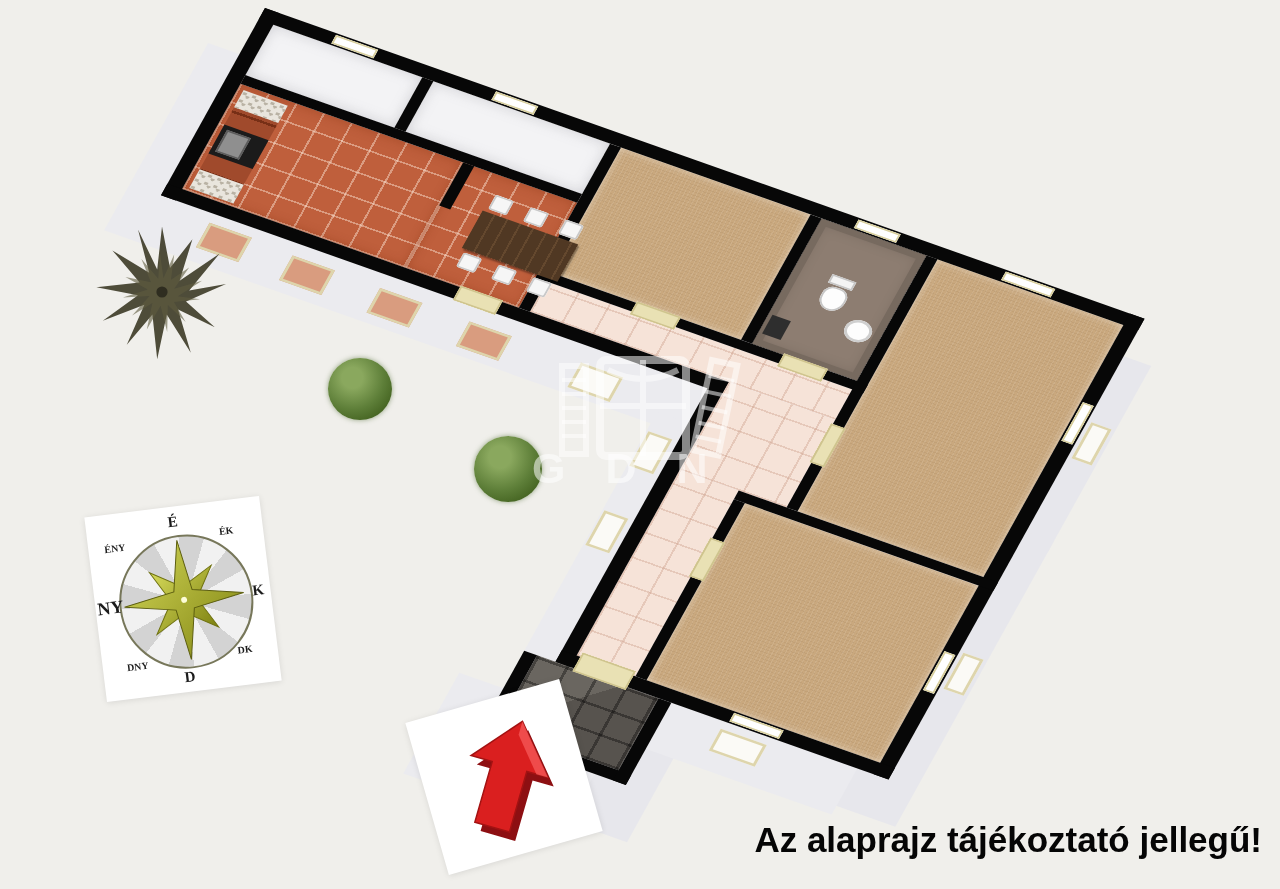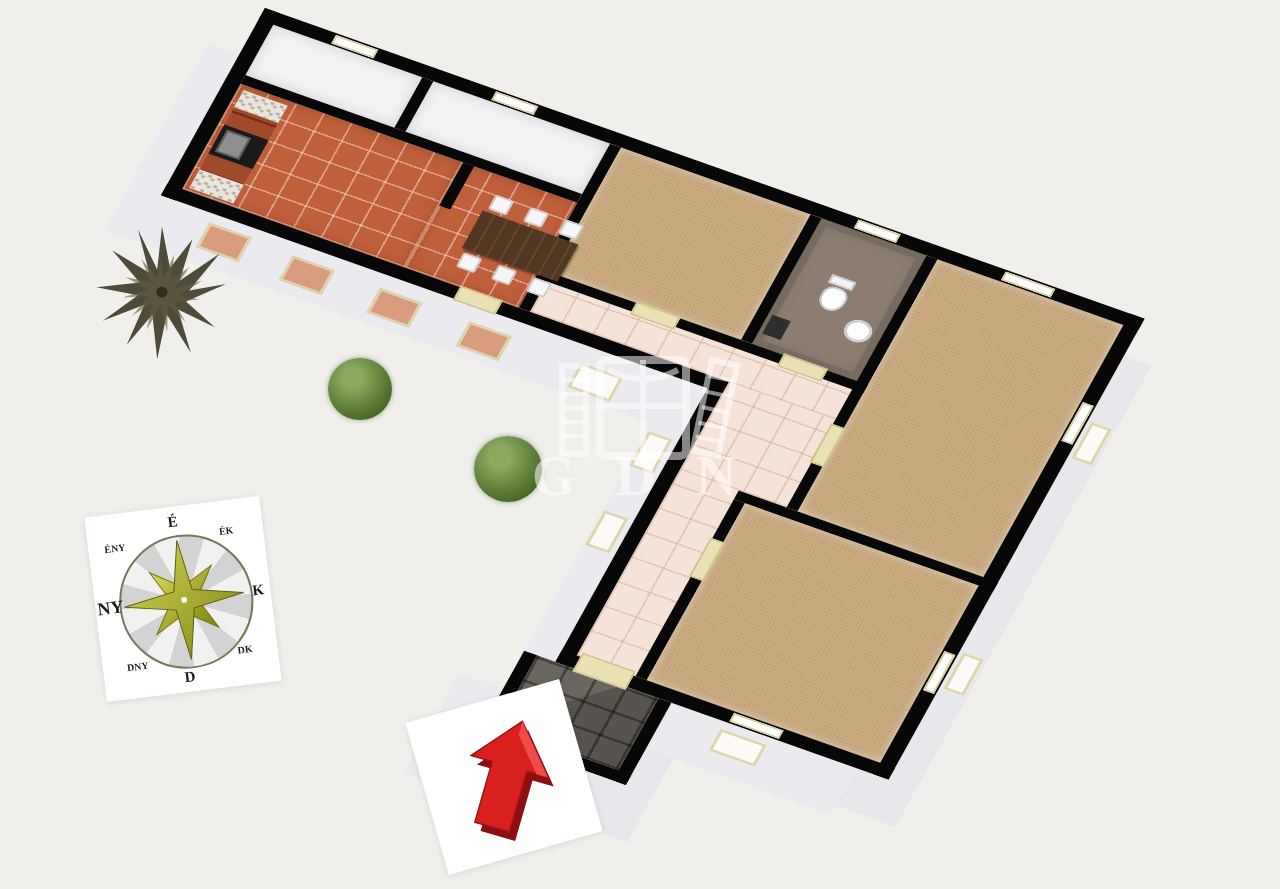--- a/index.html
+++ b/index.html
@@ -95,21 +95,21 @@
   
   .arrow-card{
     left:424px;top:698px;width:160px;height:158px;background:#ffffff;
     transform:rotate(-16deg);box-shadow:0 1px 6px rgba(0,0,0,.10);
   }
 
   
   .watermark{left:528px;top:356px;width:240px;height:150px;pointer-events:none;}
   .wm-text{
     position:absolute;left:4px;top:88px;
-    font-family:Liberation Serif, serif;font-size:56px;font-weight:bold;
+    font-family:Liberation Sans, sans-serif;font-size:43px;font-weight:bold;
     letter-spacing:40px;color:rgba(255,255,255,0.55);white-space:nowrap;
   }
 
   
   .disclaimer{
     right:18px;top:820px;
     font-size:35px;font-weight:bold;color:#050505;
     font-family:"Liberation Sans",sans-serif;letter-spacing:0px;
   }
 </style>
@@ -257,14 +257,15 @@
       <rect x="52" y="4" width="86" height="96" rx="6" stroke-width="8"></rect>
       <path d="M95,4 v96 M52,50 h86 M60,14 q35,18 70,0" stroke-width="6"></path>
       <g transform="rotate(12 168 52)">
         <rect x="154" y="6" width="26" height="92" stroke-width="6"></rect>
         <path d="M154,22 h26 M154,38 h26 M154,54 h26 M154,70 h26 M154,84 h26" stroke-width="4"></path>
       </g>
     </svg>
     <div class="wm-text">GDN</div>
   </div>
 
+  <div class="p disclaimer">Az alaprajz tájékoztató jellegű!</div>
 
 </div>
 
 </body></html>

